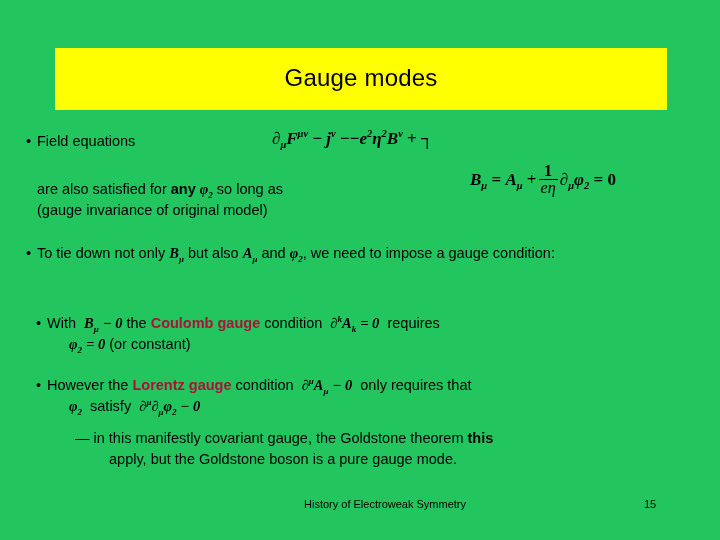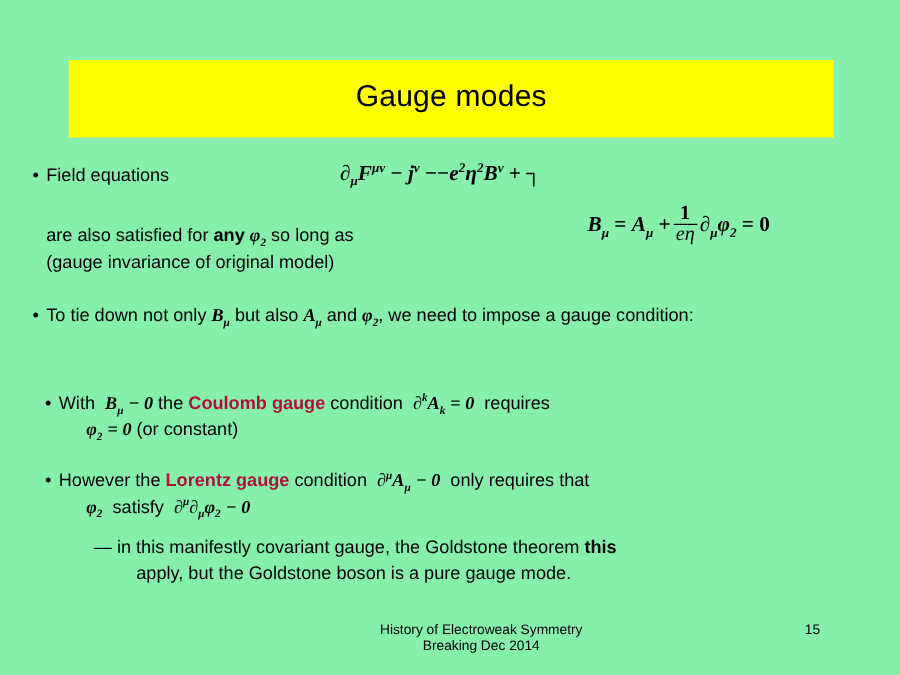--- a/index.html
+++ b/index.html
@@ -12,21 +12,21 @@
     height: 540px;
     position: relative;
     overflow: hidden;
     font-family: "Liberation Sans", sans-serif;
     color: #000000;
     -webkit-font-smoothing: none;
   }
   .slide {
     position: absolute;
     inset: 0;
-    background: #86efac;
+    background: #22c55e;
   }
 
   
   .title-banner {
     position: absolute;
     left: 55px;
     top: 48px;
     width: 612px;
     height: 62px;
     background: #ffff00;
@@ -189,17 +189,16 @@
     <div class="indent-1 nowrapline"><span class="math">φ</span><sub class="m math">2</sub>&nbsp;&nbsp;<span>satisfy</span>&nbsp;&nbsp;<span class="math">∂</span><sup class="m math">μ</sup><span class="math">∂</span><sub class="m math">μ</sub><span class="math">φ</span><sub class="m math">2</sub>&nbsp;<span class="math">− 0</span></div>
   </div>
 
   <div class="blk" id="row-covariant">
     <div class="nowrapline"><span>—</span><span> in this manifestly covariant gauge, the Goldstone theorem </span><b>this</b></div>
     <div class="indent-2">apply, but the Goldstone boson is a pure gauge mode.</div>
   </div>
 
   <div class="footer">
     <div>History of Electroweak Symmetry</div>
-    <div>Breaking   Dec 2014</div>
   </div>
   <div class="page-no">15</div>
 
 </div>
 
 </body></html>

